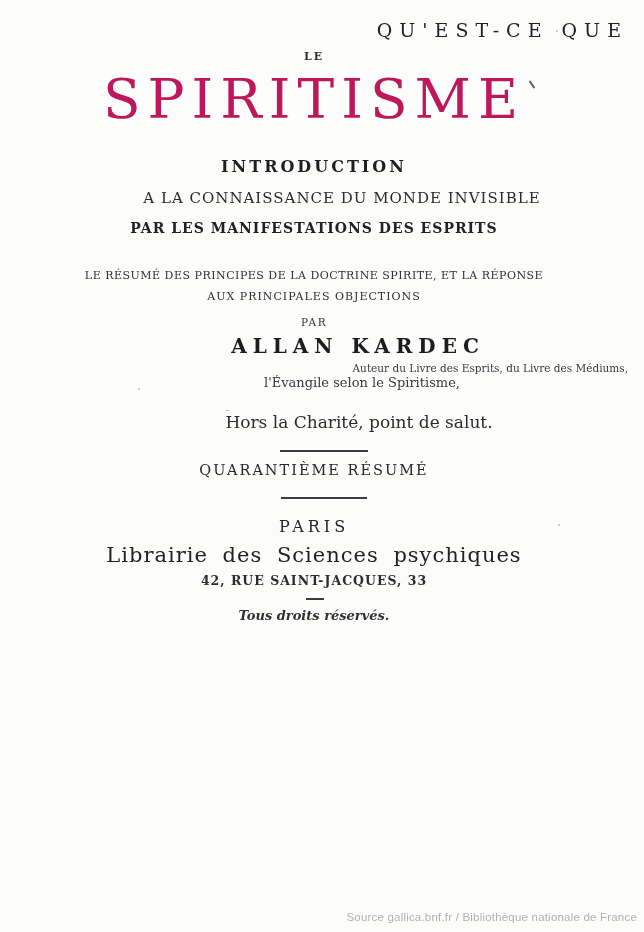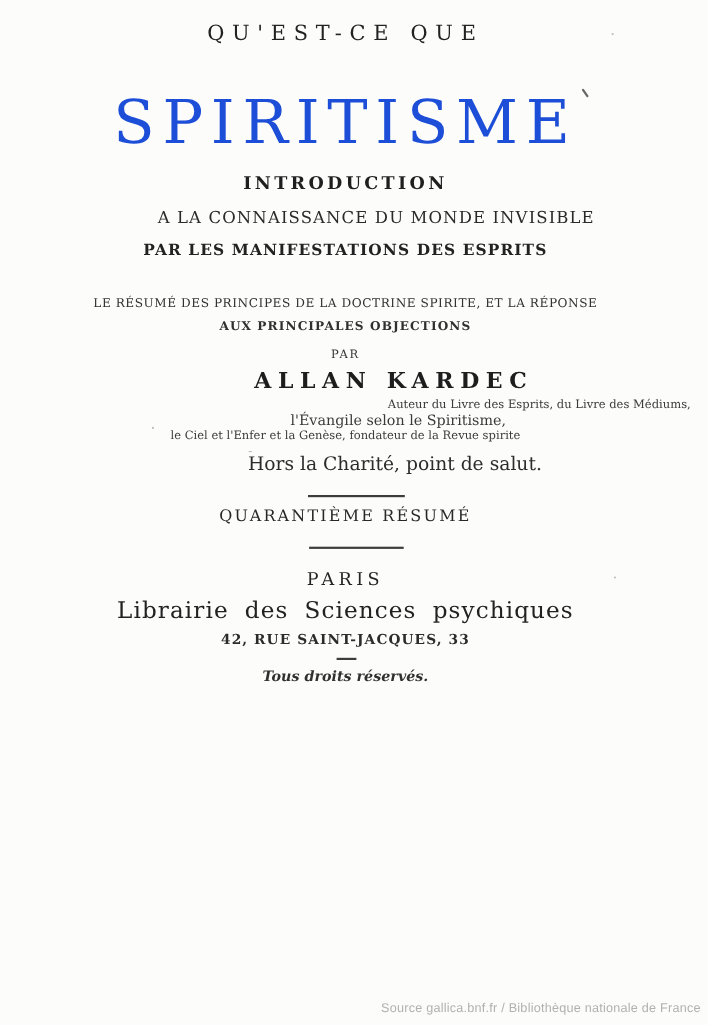--- a/index.html
+++ b/index.html
@@ -11,30 +11,30 @@
     font-family:"DejaVu Serif", serif;
     color:#2a2a2a;
     overflow:hidden;
   }
   .c {
     position:absolute; left:0; width:628px;
     text-align:center; line-height:1.15;
     white-space:nowrap;
   }
   
-  .t-line1 { top:20px;  font-size:19px; letter-spacing:7px; color:#222; }
+  .t-line1 { top:20px;  font-size:19px; letter-spacing:7px; color:#222;text-align:right; }
   .t-line2 { top:51px;  font-size:11px; font-weight:bold; letter-spacing:2px; color:#2e2e2e; }
-  .t-line3 { top:80px;  font-size:55px; letter-spacing:7px; color:#1d4ed8; }
+  .t-line3 { top:68px;  font-size:55px; letter-spacing:7px; color:#be185d; }
   
   .s-intro { top:158px; font-size:16px; font-weight:bold; letter-spacing:3px; color:#1f1f1f; }
   .s-line2 { top:190px; font-size:15px; letter-spacing:1px;margin-left:28px; }
   .s-line3 { top:220px; font-size:14px; font-weight:bold; letter-spacing:1px; color:#222; }
   .s-cont  { top:247px; font-size:10.5px; letter-spacing:1px; color:#333; }
   .s-line5 { top:270px; font-size:11px; letter-spacing:0.5px; color:#303030; }
-  .s-line6 { top:291px; font-size:11px; letter-spacing:1px; color:#303030;font-weight:bold; }
+  .s-line6 { top:291px; font-size:11px; letter-spacing:1px; color:#303030; }
   
   .a-par   { top:316px; font-size:10.5px; letter-spacing:1.5px; color:#333; }
   .a-name  { top:335px; font-size:20px; font-weight:bold; letter-spacing:6px; color:#1d1d1d;margin-left:44px; }
   .a-cr1   { top:362px; font-size:10.5px; color:#3a3a3a;text-align:right; }
   .a-cr2   { top:376px; font-size:13px; color:#3a3a3a;margin-left:48px; }
   .a-cr3   { top:390px; font-size:10.5px; color:#3a3a3a; }
   .a-motto { top:413px; font-size:17px; transform:translateX(45px); color:#2c2c2c; }
   
   .rule    { position:absolute; height:2px; background:#3c3c3c; }
   .rule-1  { top:450px; left:280px; width:88px; }
@@ -63,33 +63,33 @@
     width:2px; height:9px; background:#4a4a4a;
     transform:rotate(-35deg); border-radius:1px; opacity:0.85;
   }
 </style>
 </head>
 <body>
 
 <div class="page">
 
   <div class="c t-line1">QU'EST-CE QUE</div>
+  <div class="c t-line2">LE</div>
   <div class="c t-line3">SPIRITISME</div>
 
   <div class="c s-intro">INTRODUCTION</div>
   <div class="c s-line2">A LA CONNAISSANCE DU MONDE INVISIBLE</div>
   <div class="c s-line3">PAR LES MANIFESTATIONS DES ESPRITS</div>
   <div class="c s-line5">LE RÉSUMÉ DES PRINCIPES DE LA DOCTRINE SPIRITE, ET LA RÉPONSE</div>
   <div class="c s-line6">AUX PRINCIPALES OBJECTIONS</div>
 
   <div class="c a-par">PAR</div>
   <div class="c a-name">ALLAN KARDEC</div>
   <div class="c a-cr1">Auteur du Livre des Esprits, du Livre des Médiums,</div>
   <div class="c a-cr2">l'Évangile selon le Spiritisme,</div>
-  <div class="c a-cr3">le Ciel et l'Enfer et la Genèse, fondateur de la Revue spirite</div>
   <div class="c a-motto">Hors la Charité, point de salut.</div>
 
   <div class="rule rule-1"></div>
   <div class="c edition">QUARANTIÈME RÉSUMÉ</div>
   <div class="rule rule-2"></div>
 
   <div class="c i-city">PARIS</div>
   <div class="c i-pub">Librairie des Sciences psychiques</div>
   <div class="c i-addr">42, RUE SAINT-JACQUES, 33</div>
   <div class="rule dash"></div>

